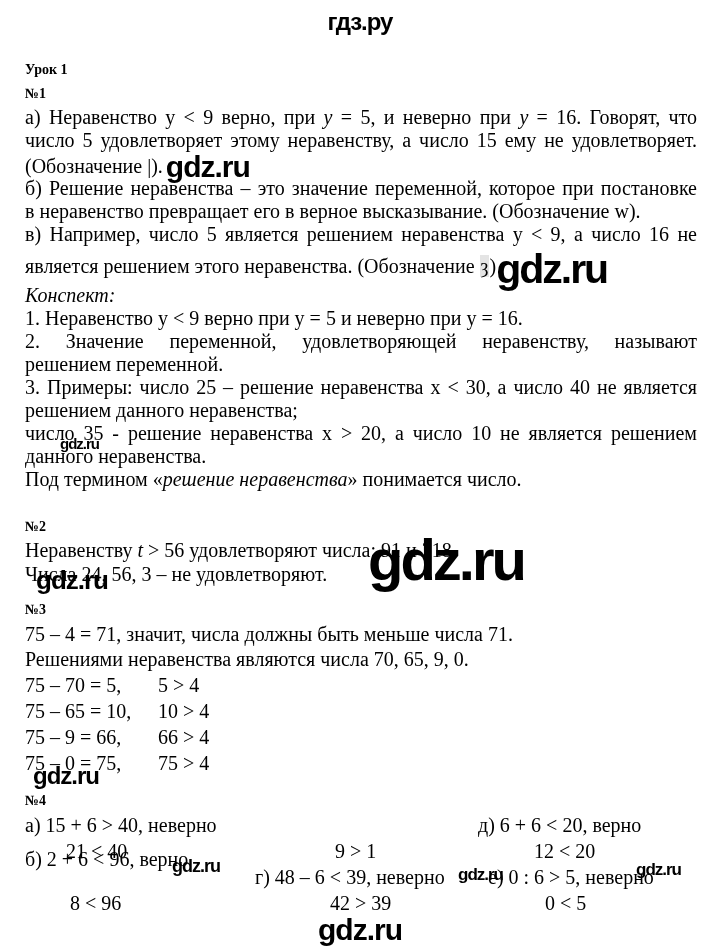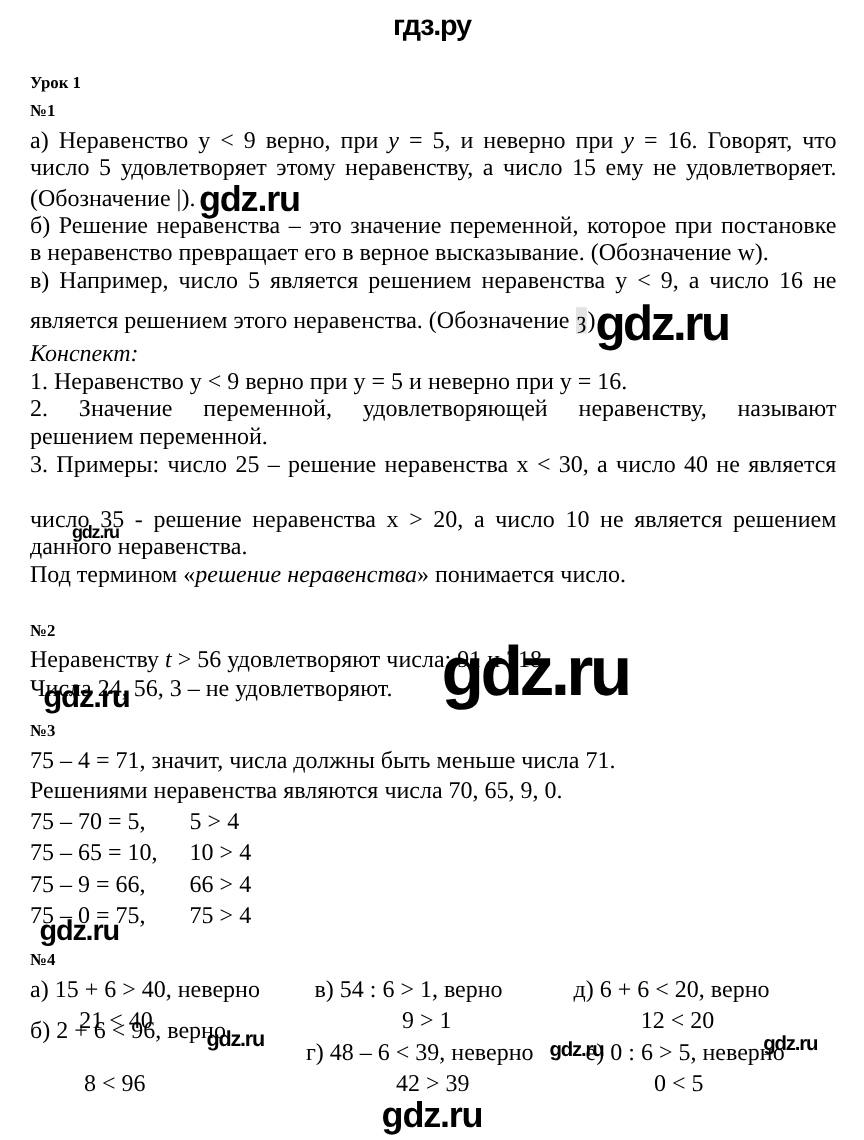--- a/index.html
+++ b/index.html
@@ -50,20 +50,21 @@
   <div class="line just" style="top:223px;">в) Например, число 5 является решением неравенства y &lt; 9, а число 16 не</div>
 
   <div class="line ital" style="top:284px;">Конспект:</div>
 
   <div class="line" style="top:249px;"><span>является решением этого неравенства. (Обозначение </span><span class="sym">ȝ</span><span>)</span><span class="wm wm-inline-v">gdz.ru</span></div>
 
   <div class="line" style="top:307px;">1. Неравенство y &lt; 9 верно при y = 5 и неверно при y = 16.</div>
   <div class="line just" style="top:330px;">2. Значение переменной, удовлетворяющей неравенству, называют</div>
   <div class="line" style="top:353px;">решением переменной.</div>
   <div class="line just" style="top:376px;">3. Примеры: число 25 – решение неравенства x &lt; 30, а число 40 не является</div>
+  <div class="line" style="top:399px;">решением данного неравенства;</div>
   <div class="line just" style="top:422px;">число 35 - решение неравенства x &gt; 20, а число 10 не является решением</div>
   <div class="line" style="top:445px;">данного неравенства.</div>
   <div class="wm wm-abs" style="left:60px; top:436px; font-size:15px;">gdz.ru</div>
 
   <div class="line" style="top:468px;"><span>Под термином «</span><span class="ital">решение неравенства</span><span>» понимается число.</span></div>
 
   <div class="line blabel" style="top:515px;">№2</div>
   <div class="line" style="top:539px;"><span>Неравенству </span><span class="ital">t</span><span> &gt; 56 удовлетворяют числа: 91 и 318.</span></div>
   <div class="line" style="top:563px;">Числа 24, 56, 3 – не удовлетворяют.</div>
 
@@ -78,21 +79,20 @@
   <div class="line" style="top:700px;"><span class="eq">75 – 65 = 10,</span><span>10 &gt; 4</span></div>
   <div class="line" style="top:726px;"><span class="eq">75 – 9 = 66,</span><span>66 &gt; 4</span></div>
   <div class="line" style="top:752px;"><span class="eq">75 – 0 = 75,</span><span>75 &gt; 4</span></div>
 
   <div class="wm wm-abs" style="left:33px; top:764px; font-size:24px;">gdz.ru</div>
 
   <div class="line blabel" style="top:789px;">№4</div>
 
   <div class="t4col" style="left:25px;  top:814px;">а) 15 + 6 &gt; 40, неверно</div>
   <div class="t4col" style="left:66px;  top:840px;">21 &lt; 40</div>
-  <div class="t4col" style="left:262px; top:814px;">в) 54 : 6 &gt; 1, верно</div>
   <div class="t4col" style="left:335px; top:840px;">9 &gt; 1</div>
   <div class="t4col" style="left:478px; top:814px;">д) 6 + 6 &lt; 20, верно</div>
   <div class="t4col" style="left:534px; top:840px;">12 &lt; 20</div>
 
   <div class="t4col" style="left:25px;  top:848px;">б) 2 + 6 &lt; 96, верно</div>
   <div class="t4col" style="left:70px;  top:892px;">8 &lt; 96</div>
   <div class="t4col" style="left:255px; top:866px;">г) 48 – 6 &lt; 39, неверно</div>
   <div class="t4col" style="left:330px; top:892px;">42 &gt; 39</div>
   <div class="t4col" style="left:488px; top:866px;">е) 0 : 6 &gt; 5, неверно</div>
   <div class="t4col" style="left:545px; top:892px;">0 &lt; 5</div>

